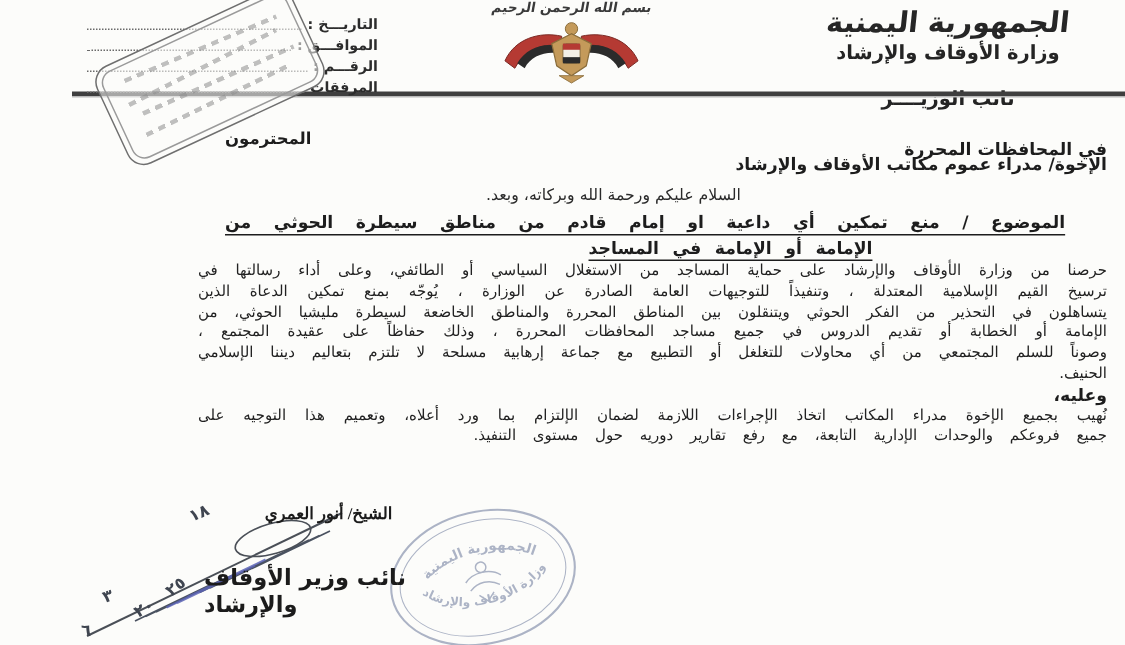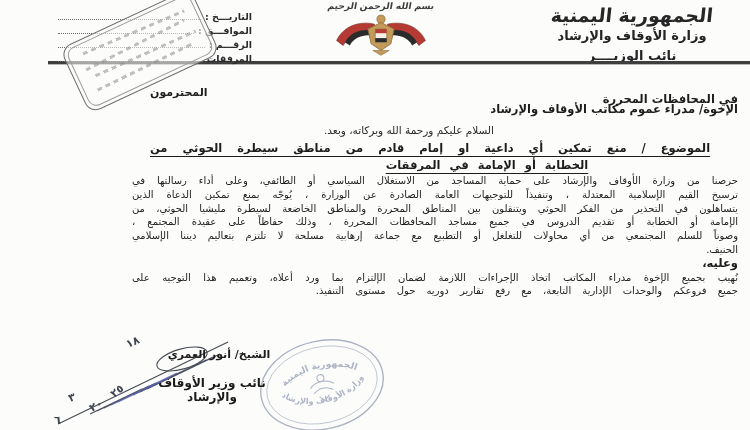--- a/index.html
+++ b/index.html
@@ -7,21 +7,21 @@
     position:relative;width:750px;height:430px;margin:0 auto;
     background:#fcfcfa;overflow:hidden;
     font-family:"DejaVu Sans",sans-serif;color:#1d1d1d;
   }
   .rtl{direction:rtl;unicode-bidi:embed;}
 
   
   .hdr-right{position:absolute;top:4px;right:28px;width:180px;text-align:center;}
   .hdr-republic{font-size:19px;font-weight:700;letter-spacing:-0.5px;transform:skewX(-6deg);color:#262626;}
   .hdr-ministry{font-size:13px;font-weight:700;margin-top:2px;color:#242424;}
-  .hdr-office{font-size:13px;font-weight:700;margin-top:5px;color:#242424;}
+  .hdr-office{font-size:13px;font-weight:700;margin-top:16px;color:#242424;}
 
   .emblem-wrap{position:absolute;top:1px;left:322px;width:118px;text-align:center;}
   .bismillah{font-size:9px;font-weight:700;color:#3a3a3a;transform:skewX(-10deg);white-space:nowrap;}
 
   .fields{position:absolute;top:9px;left:58px;width:194px;z-index:1;}
   .field-row{display:flex;direction:rtl;align-items:flex-end;height:13px;margin-bottom:1px;}
   .field-label{font-size:9.5px;font-weight:700;color:#2c2c2c;white-space:nowrap;text-align:right;}
   .field-line{flex:1;border-bottom:1.2px dotted #6a6a6a;margin:0 4px 2px 0;height:1px;}
 
   .ink-stamp{
@@ -54,24 +54,24 @@
   }
 
   .body-col{position:absolute;top:174px;left:132px;right:12px;}
   .para{
     font-size:10px;font-weight:400;color:#222;
     text-align:justify;line-height:13.8px;word-spacing:8px;letter-spacing:.3px;
   }
   .transition{font-size:11.5px;font-weight:700;text-align:right;line-height:13.8px;}
 
   
-  .sig-name{position:absolute;left:160px;top:348px;width:118px;text-align:center;
-    font-size:11px;font-weight:700;color:#1b1b1b;z-index:3;}
-  .sig-title{position:absolute;left:136px;top:376px;width:152px;text-align:center;
-    font-size:12px;font-weight:700;color:#1b1b1b;z-index:3;}
+  .sig-name{position:absolute;left:160px;top:336px;width:118px;text-align:center;
+    font-size:11px;font-weight:700;color:#1b1b1b;z-index:3;font-family:Liberation Serif, serif;}
+  .sig-title{position:absolute;left:136px;top:376px;width:152px;text-align:left;
+    font-size:15px;font-weight:700;color:#1b1b1b;z-index:3;}
   .sig-svg{position:absolute;left:50px;top:328px;z-index:2;}
   .round-stamp{position:absolute;left:254px;top:338px;z-index:1;opacity:.62;transform:rotate(-13deg);}
 </style>
 </head>
 <body>
 
 <div class="page">
 
   <div class="hdr-right rtl">
     <div class="hdr-republic">الجمهورية اليمنية</div>
@@ -128,21 +128,21 @@
   <div class="rule2"></div>
 
   <div class="to-row">
     <span class="to-main rtl">الإخوة/ مدراء عموم مكاتب الأوقاف والإرشاد</span>
     <span class="honorific rtl">المحترمون</span>
   </div>
   <div class="to-line2 rtl">في المحافظات المحررة</div>
   <div class="greeting rtl">السلام عليكم ورحمة الله وبركاته، وبعد.</div>
 
   <div class="subject1 rtl">الموضوع /  منع تمكين أي داعية او إمام قادم من مناطق سيطرة الحوثي من</div>
-  <div class="subject2"><span class="rtl">الخطابة أو الإمامة في المرفقات</span></div>
+  <div class="subject2"><span class="rtl">الإمامة أو الإمامة في المساجد</span></div>
 
   <div class="body-col">
     <div class="para rtl">حرصنا من وزارة الأوقاف والإرشاد على حماية المساجد من الاستغلال السياسي أو الطائفي، وعلى أداء رسالتها في ترسيخ القيم الإسلامية المعتدلة ، وتنفيذاً للتوجيهات العامة الصادرة عن الوزارة ، يُوجّه بمنع تمكين الدعاة الذين يتساهلون في التحذير من الفكر الحوثي ويتنقلون بين المناطق المحررة والمناطق الخاضعة لسيطرة مليشيا الحوثي، من الإمامة أو الخطابة أو تقديم الدروس في جميع مساجد المحافظات المحررة ، وذلك حفاظاً على عقيدة المجتمع ، وصوناً للسلم المجتمعي من أي محاولات للتغلغل أو التطبيع مع جماعة إرهابية مسلحة لا تلتزم بتعاليم ديننا الإسلامي الحنيف.</div>
     <div class="transition rtl">وعليه،</div>
     <div class="para rtl">نُهيب بجميع الإخوة مدراء المكاتب اتخاذ الإجراءات اللازمة لضمان الإلتزام بما ورد أعلاه، وتعميم هذا التوجيه على جميع فروعكم والوحدات الإدارية التابعة، مع رفع تقارير دوريه حول مستوى التنفيذ.</div>
   </div>
 
   <svg class="round-stamp" width="136" height="94" viewBox="0 0 136 94">
     <ellipse cx="68" cy="47" rx="62" ry="44" fill="none" stroke="#7c88a6" stroke-width="1.4"></ellipse>
     <ellipse cx="68" cy="47" rx="56" ry="38" fill="none" stroke="#7c88a6" stroke-width="0.7"></ellipse>

